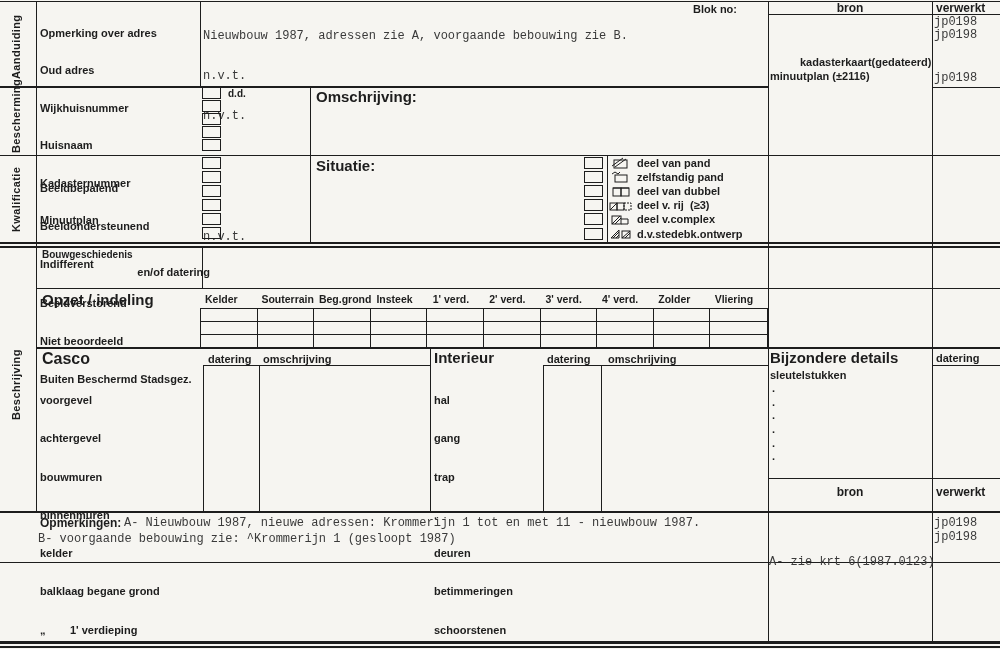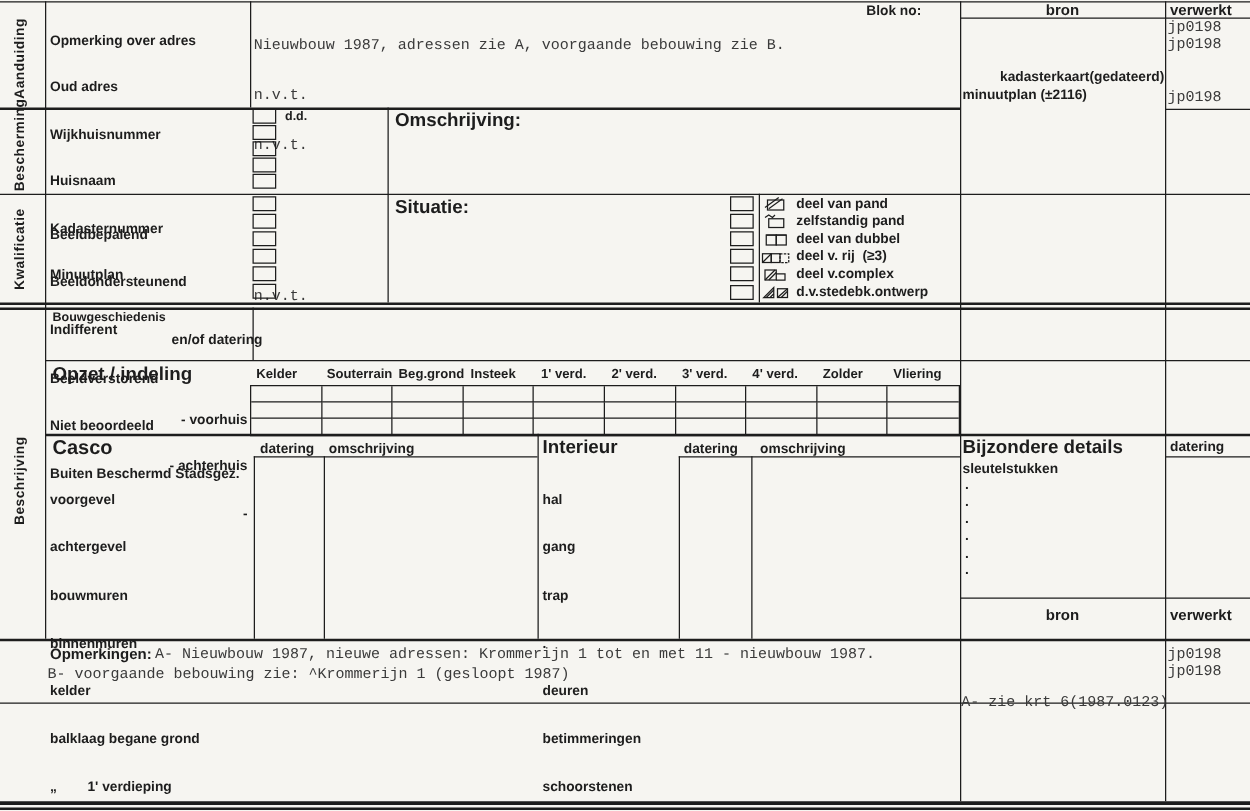--- a/index.html
+++ b/index.html
@@ -179,25 +179,20 @@
     <span class="ltxt">d.v.stedebk.ontwerp</span>
   </div>
 
   <div class="big" style="left:42px;top:249px;font-size:10px;">Bouwgeschiedenis</div>
   <div class="lbl" style="left:107px;top:266px;width:103px;text-align:right;">en/of datering</div>
   <div class="field" style="left:204px;top:248px;width:562px;height:38px;"></div>
 
   <div class="side" style="left:10px;top:295px;height:180px;">Beschrijving</div>
 
   <div class="big" style="left:42px;top:291px;">Opzet / indeling</div>
-  <div class="stack" style="left:100px;top:306px;width:98px;text-align:right;font-weight:600;">
-    <div>- voorhuis</div>
-    <div>- achterhuis</div>
-    <div>-</div>
-  </div>
   <div class="gridhead">
     <div>Kelder</div>
     <div>Souterrain</div>
     <div>Beg.grond</div>
     <div>Insteek</div>
     <div>1' verd.</div>
     <div>2' verd.</div>
     <div>3' verd.</div>
     <div>4' verd.</div>
     <div>Zolder</div>

